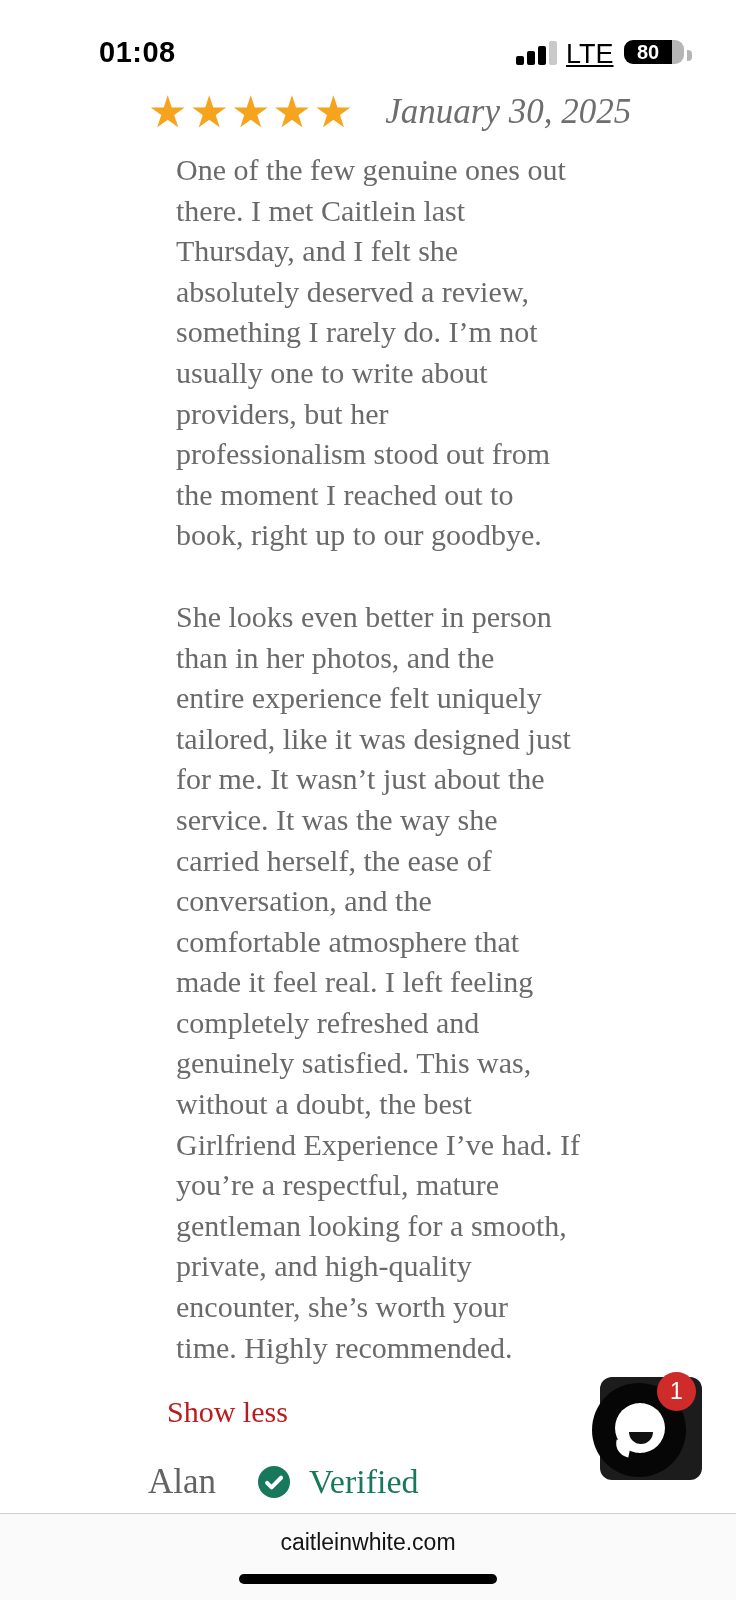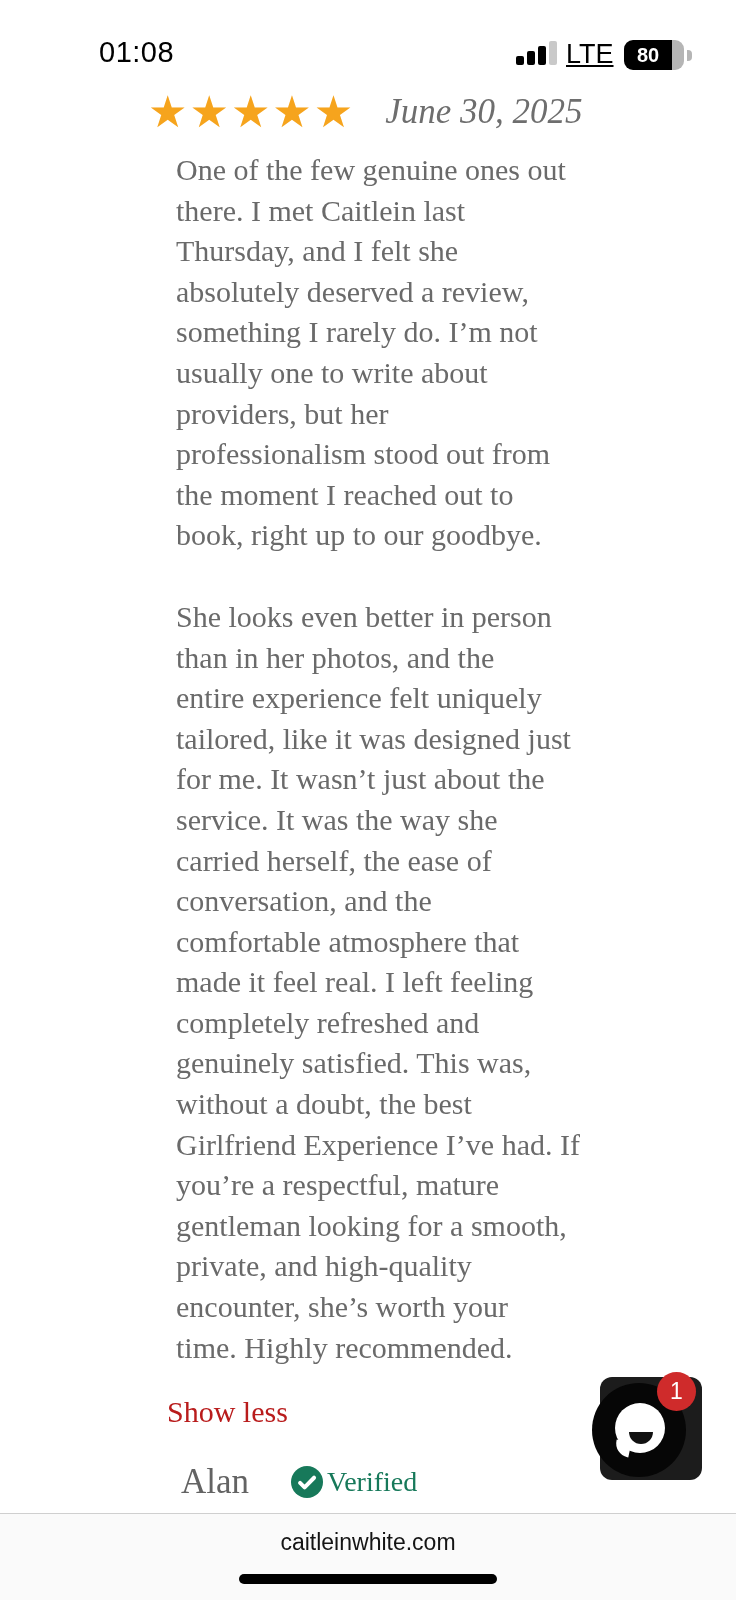--- a/index.html
+++ b/index.html
@@ -1,51 +1,51 @@
 <!DOCTYPE html>
 <html><head>
 <meta charset="utf-8">
 <style>
   html,body{margin:0;padding:0;background:#fff;}
   .screen{position:relative;width:736px;height:1600px;background:#ffffff;overflow:hidden;
           font-family:"Liberation Serif","DejaVu Serif",serif;}
 
   
   .status-time{position:absolute;left:99px;top:36px;font-family:"Liberation Sans",sans-serif;
-               font-size:29px;font-weight:400;color:#000;letter-spacing:.5px;}
+               font-size:29px;font-weight:700;color:#000;letter-spacing:.5px;}
   .signal{position:absolute;left:516px;top:41px;display:flex;align-items:flex-end;gap:3px;height:24px;}
   .signal .bar{width:8px;background:#000;border-radius:2px;}
   .signal .b1{height:9px;}.signal .b2{height:14px;}.signal .b3{height:19px;}
   .signal .b4{height:24px;background:#c9c9c9;}
   .lte{position:absolute;left:566px;top:39px;font-family:"Liberation Sans",sans-serif;
        font-size:27px;font-weight:500;color:#000;text-decoration:underline;}
-  .battery{position:absolute;left:624px;top:40px;width:60px;height:30px;border-radius:9px;
+  .battery{position:absolute;left:624px;top:40px;width:60px;height:24px;border-radius:9px;
            overflow:hidden;display:flex;}
   .battery-fill{width:80%;background:#000;color:#fff;display:flex;align-items:center;justify-content:center;
                 font-family:"Liberation Sans",sans-serif;font-size:20px;font-weight:700;}
   .battery-rest{flex:1;background:#b5b5b5;}
   .battery-nub{position:absolute;left:687px;top:50px;width:5px;height:11px;background:#b5b5b5;
                border-radius:0 4px 4px 0;}
 
   
   .rating-row{position:absolute;left:148px;top:90px;display:flex;align-items:center;}
   .stars{font-family:"DejaVu Sans",sans-serif;font-size:44px;color:#F6A41D;letter-spacing:2px;line-height:1;}
   .review-date{margin-left:30px;font-style:italic;font-size:35px;color:#6e6e6e;}
 
   
   .review-body{position:absolute;left:148px;top:150px;width:470px;font-size:30px;
                line-height:40.6px;color:#6a6a6a;margin-left:28px;}
   .review-body p{margin:0 0 41px 0;white-space:pre-line;}
   .show-less{position:absolute;left:167px;top:1395px;font-size:30px;color:#b91c1c;cursor:pointer;}
 
   
   .reviewer-row{position:absolute;left:148px;top:1462px;display:flex;align-items:center;}
-  .reviewer-name{font-size:35px;color:#636363;margin-left:33px;}
+  .reviewer-name{font-size:35px;color:#636363;}
   .check-circle{margin-left:42px;width:32px;height:32px;flex:0 0 auto;}
-  .verified-label{margin-left:4px;font-size:28px;color:#17795A;}
+  .verified-label{margin-left:19px;font-size:34px;color:#17795A;}
 
   
   .chat-widget{position:absolute;left:600px;top:1377px;width:102px;height:103px;background:#1c1c1c;
                border-radius:12px;cursor:pointer;}
   .chat-circle{position:absolute;left:-8px;top:6px;width:94px;height:94px;background:#060606;border-radius:50%;}
   .chat-bubble{position:absolute;left:15px;top:26px;width:50px;height:50px;background:#fff;border-radius:50%;}
   .chat-tail{position:absolute;left:15px;top:64px;width:15px;height:15px;background:#fff;
              border-radius:0 0 0 14px;transform:rotate(12deg);}
   .chat-smile{position:absolute;left:29px;top:55px;width:24px;height:12px;background:#111;
               border-radius:0 0 24px 24px;}
@@ -75,21 +75,21 @@
   </div>
   <div class="lte">LTE</div>
   <div class="battery">
     <div class="battery-fill">80</div>
     <div class="battery-rest"></div>
   </div>
   <div class="battery-nub"></div>
 
   <div class="rating-row">
     <span class="stars">★★★★★</span>
-    <span class="review-date">June 30, 2025</span>
+    <span class="review-date">January 30, 2025</span>
   </div>
 
   <div class="review-body">
     <p>One of the few genuine ones out
 there. I met Caitlein last
 Thursday, and I felt she
 absolutely deserved a review,
 something I rarely do. I’m not
 usually one to write about
 providers, but her

